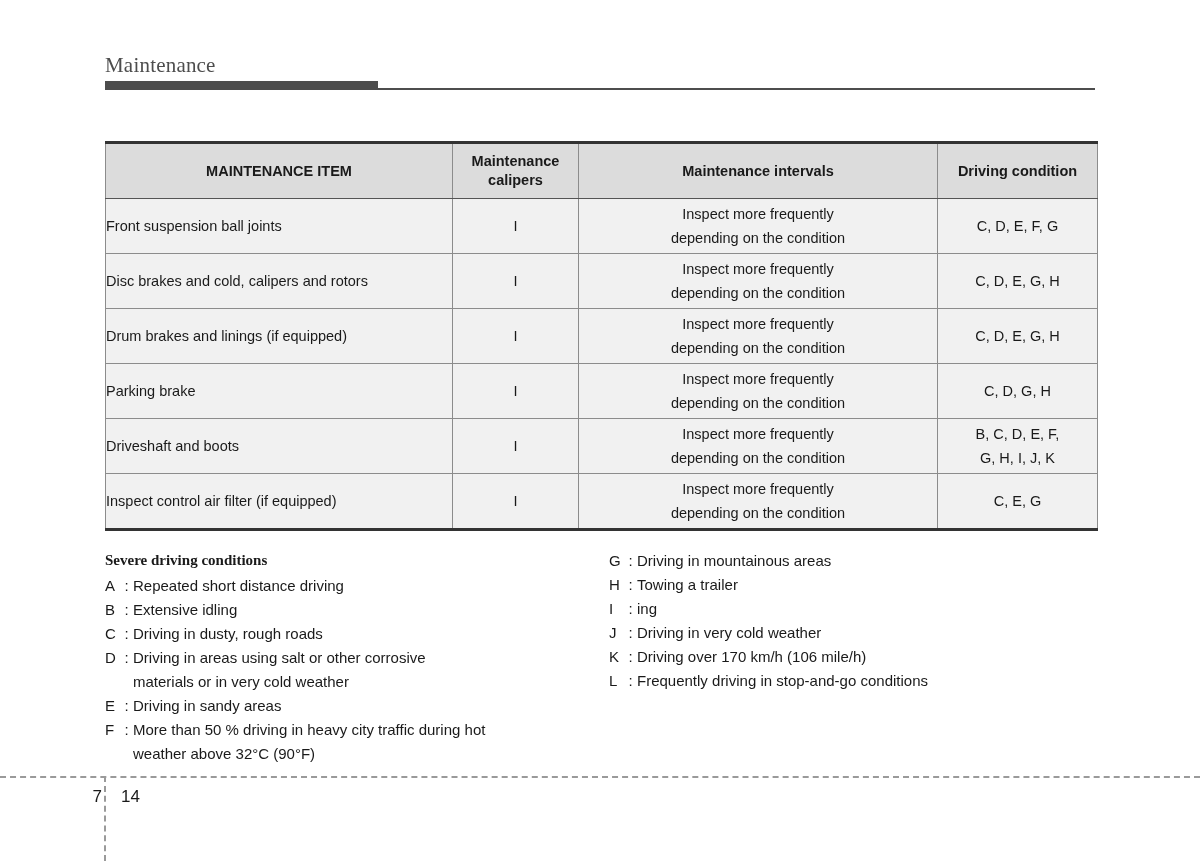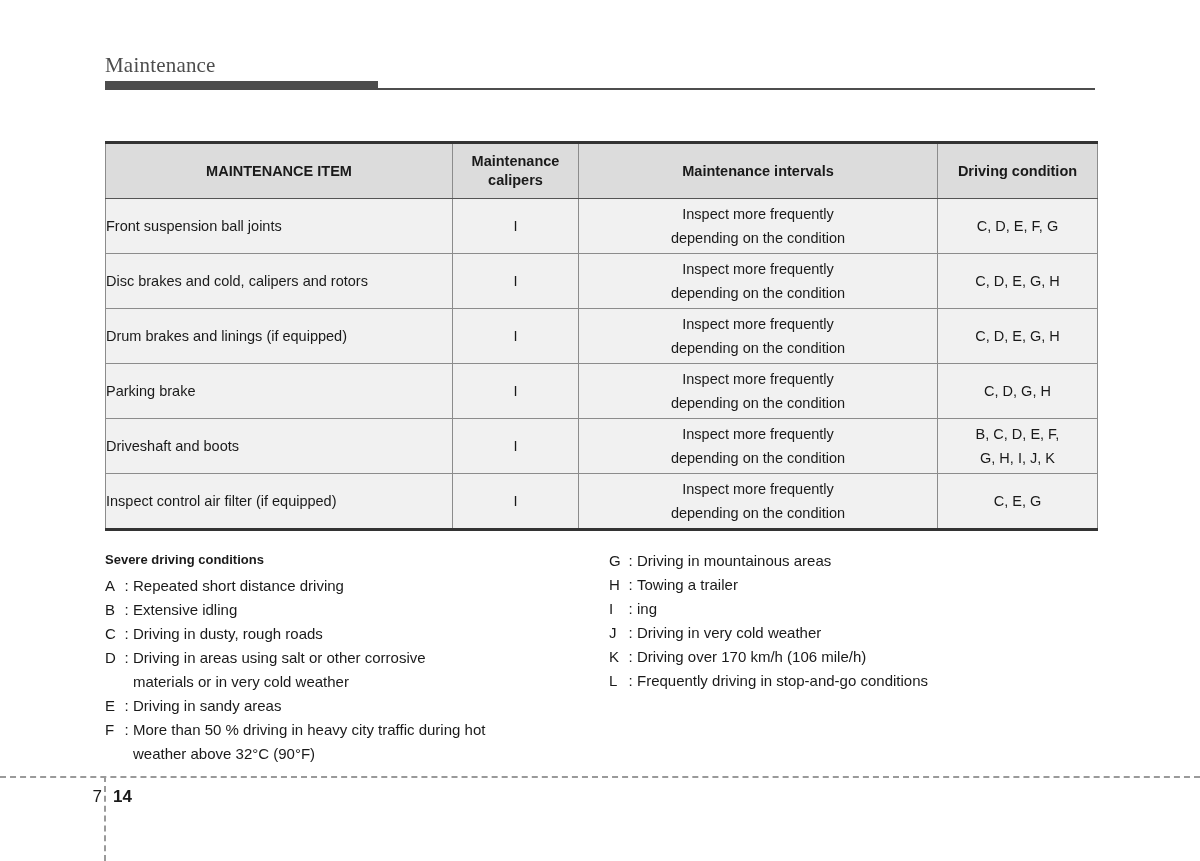--- a/index.html
+++ b/index.html
@@ -110,24 +110,25 @@
   td.cell-cond .line { display: block; text-align: center; }
 
   
   #legend {
     position: absolute;
     left: 105px;
     top: 548px;
     width: 992px;
   }
   #legend-heading {
-    font-size: 13px;
+    font-size: 15px;
     font-weight: bold;
     line-height: 24px;
     margin-bottom: 2px;
+    font-family: Liberation Serif, serif;
   }
   .legend-col {
     position: absolute;
     top: 0;
   }
   #legend-col-left  { left: 0px;   width: 500px; }
   #legend-col-right { left: 504px; width: 488px; }
   #legend-col-right { top: 1px; }
 
   .legend-entry {
@@ -180,23 +181,22 @@
   }
   #page-chapter-num {
     position: absolute;
     left: 0;
     top: 0;
     width: 42px;
     text-align: right;
   }
   #page-folio-num {
     position: absolute;
-    left: 53px;
+    left: 61px;
     top: 0;
-    font-weight: bold;
   }
 </style>
 </head>
 <body>
 
 <div id="page-header">
   <div id="chapter-title">Maintenance</div>
   <div id="header-rule">
     <div class="thick"></div>
     <div class="thin"></div>

